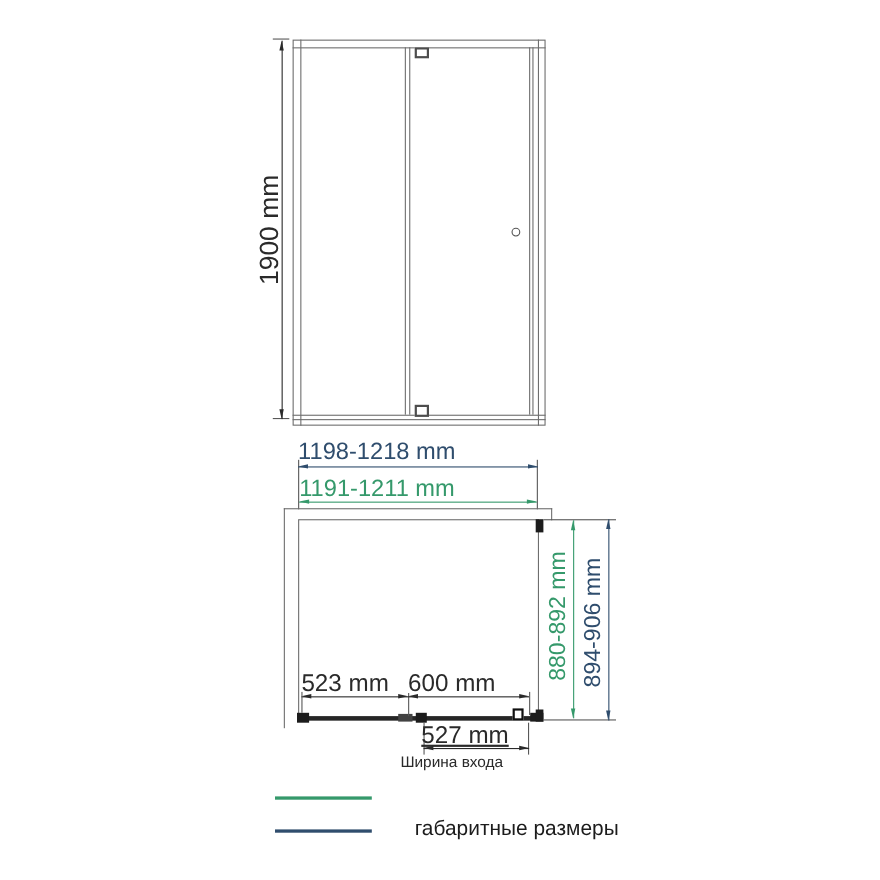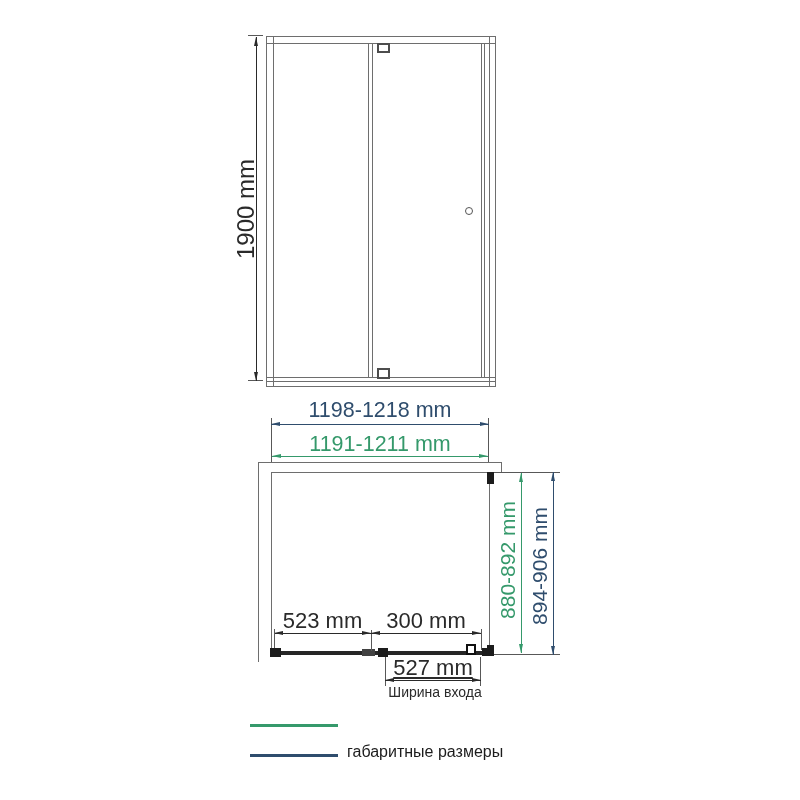--- a/index.html
+++ b/index.html
@@ -14,21 +14,21 @@
   #canvas{
     position:relative;width:800px;height:800px;background:#ffffff;
     font-family:"Liberation Sans","DejaVu Sans",sans-serif;color:var(--ink);
     overflow:hidden;
   }
   .g{position:absolute;inset:0;}
   .abs{position:absolute;}
   .hl{position:absolute;height:1px;background:var(--line);}
   .vl{position:absolute;width:1px;background:var(--line);}
   .rect{position:absolute;border:1px solid var(--line);box-sizing:border-box;background:transparent;}
-  .hlabel{position:absolute;text-align:center;line-height:1.05;white-space:nowrap;}
+  .hlabel{position:absolute;line-height:1.05;white-space:nowrap;}
   .vtext{position:absolute;transform:translate(-50%,-50%) rotate(-90deg);white-space:nowrap;line-height:1;}
   
   .aL,.aR,.aU,.aD{position:absolute;width:0;height:0;}
   .aL{border-top:2.5px solid transparent;border-bottom:2.5px solid transparent;border-right:9px solid currentColor;}
   .aR{border-top:2.5px solid transparent;border-bottom:2.5px solid transparent;border-left:9px solid currentColor;}
   .aU{border-left:2.5px solid transparent;border-right:2.5px solid transparent;border-bottom:9px solid currentColor;}
   .aD{border-left:2.5px solid transparent;border-right:2.5px solid transparent;border-top:9px solid currentColor;}
   .blk{position:absolute;background:#1c1c1c;}
 </style>
 </head>
@@ -89,21 +89,21 @@
     <div class="blk" style="left:378px;top:648px;width:10px;height:9px;"></div>
     <div class="abs" style="left:466px;top:644px;width:10px;height:11px;background:#fff;border:2px solid #101010;box-sizing:border-box;"></div>
     <div class="blk" style="left:482px;top:648px;width:12px;height:8px;"></div>
     <div class="blk" style="left:487px;top:472px;width:7px;height:12px;"></div>
     <div class="blk" style="left:487px;top:645px;width:7px;height:11px;"></div>
     <div class="vl" style="left:371px;top:630px;height:21px;background:var(--ext);"></div>
   </div>
 
   <div class="g" style="color:var(--dim);">
     <div class="hlabel" style="left:274px;top:609px;width:97px;font-size:22px;">523 mm</div>
-    <div class="hlabel" style="left:371px;top:609px;width:110px;font-size:22px;">300 mm</div>
+    <div class="hlabel" style="left:371px;top:609px;width:110px;font-size:22px;">600 mm</div>
 
     <div class="hl" style="left:274px;top:633px;width:97px;background:var(--dim);"></div>
     <div class="hl" style="left:371px;top:633px;width:110px;background:var(--dim);"></div>
     <div class="aL" style="left:274px;top:631px;"></div>
     <div class="aR" style="left:362px;top:631px;"></div>
     <div class="aL" style="left:371px;top:631px;"></div>
     <div class="aR" style="left:472px;top:631px;"></div>
     <div class="vl" style="left:274px;top:629px;height:19px;background:var(--ext);"></div>
     <div class="vl" style="left:481px;top:629px;height:21px;background:var(--ext);"></div>
 
@@ -127,16 +127,16 @@
 
     <div class="vl" style="left:553px;top:472px;height:183px;background:var(--navy);"></div>
     <div class="aU" style="left:551px;top:472px;color:var(--navy);"></div>
     <div class="aD" style="left:551px;top:646px;color:var(--navy);"></div>
     <div class="vtext" style="left:539px;top:566px;font-size:21px;color:var(--navy);">894-906 mm</div>
   </div>
 
   <div class="g">
     <div class="abs" style="left:250px;top:724px;width:88px;height:2.5px;background:var(--green);"></div>
     <div class="abs" style="left:250px;top:754px;width:88px;height:2.5px;background:var(--navy);"></div>
-    <div class="abs" style="left:347px;top:743px;font-size:16px;">габаритные размеры</div>
+    <div class="abs" style="left:377px;top:743px;font-size:19px;">габаритные размеры</div>
   </div>
 
 </div>
 
 </body></html>

